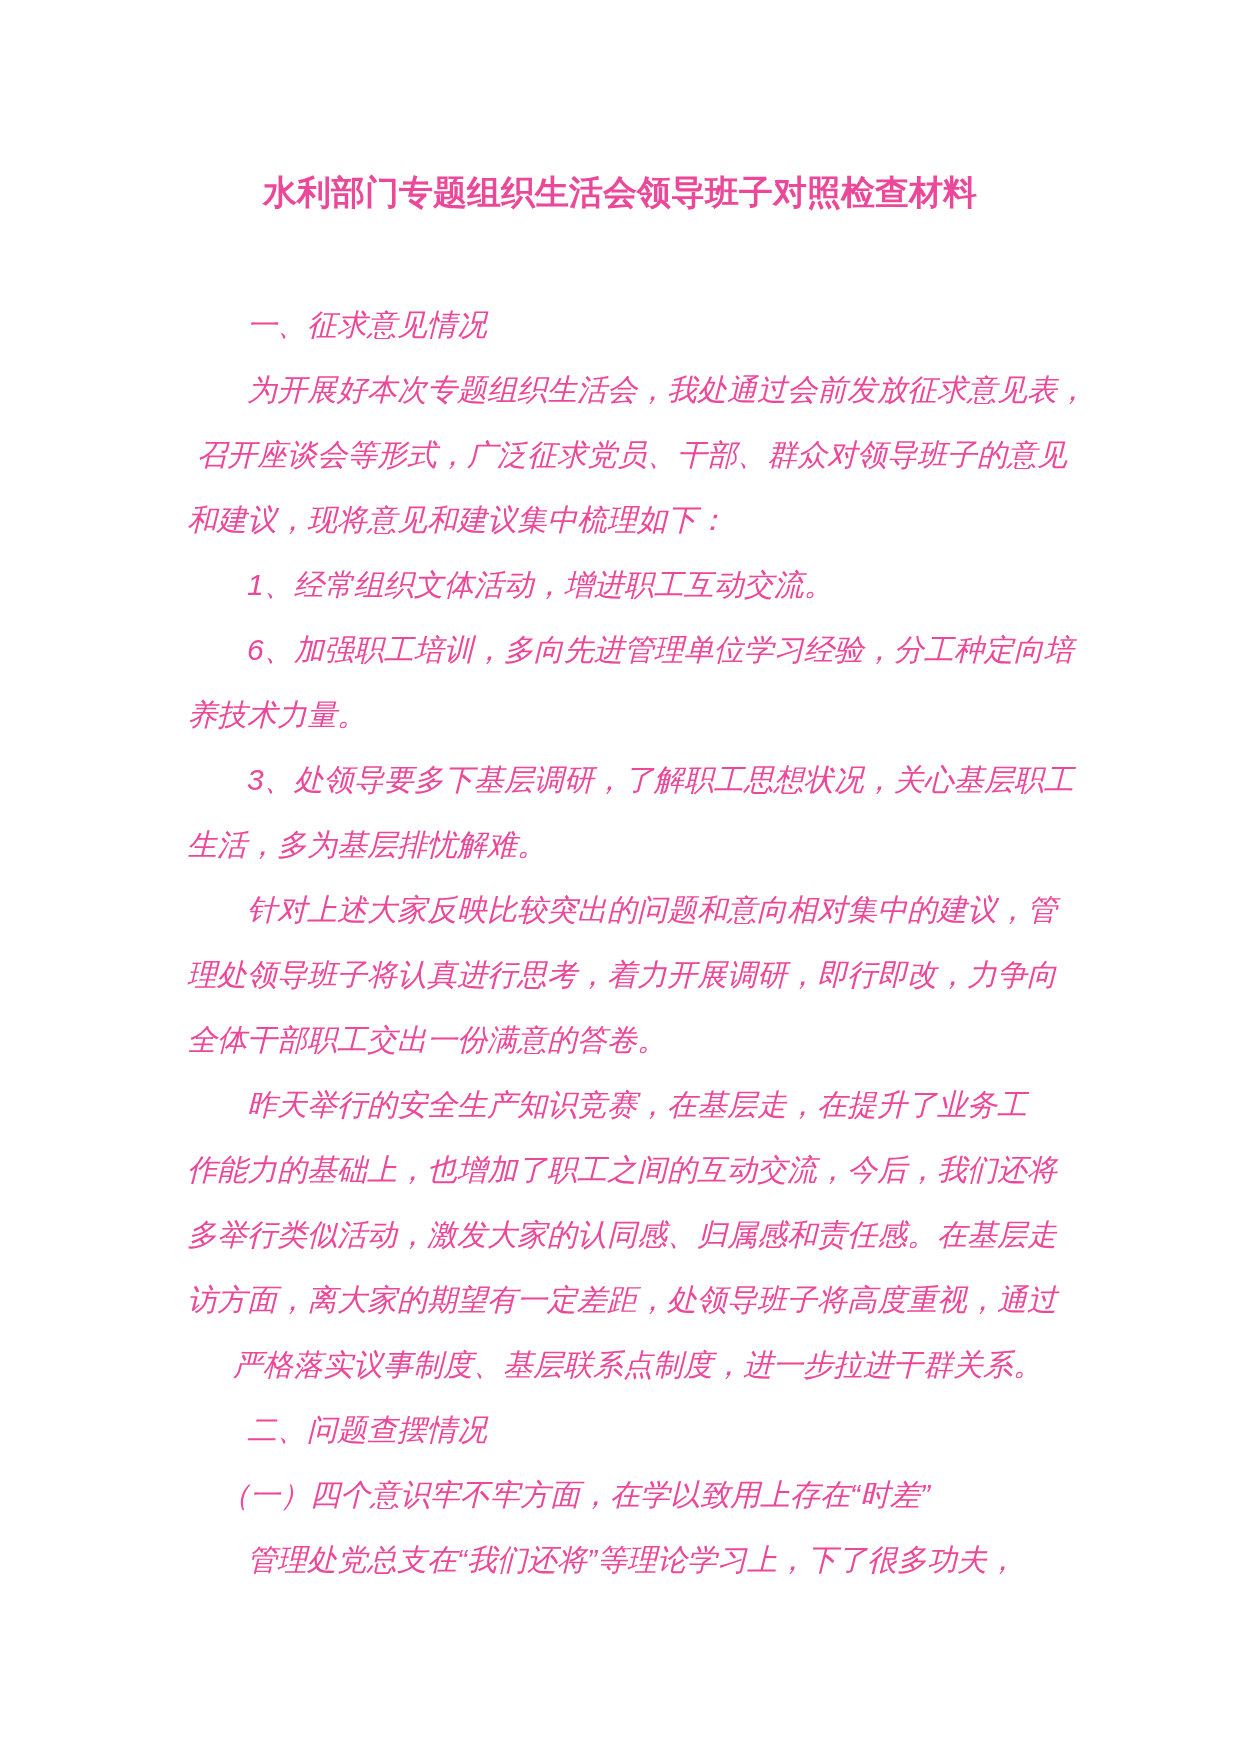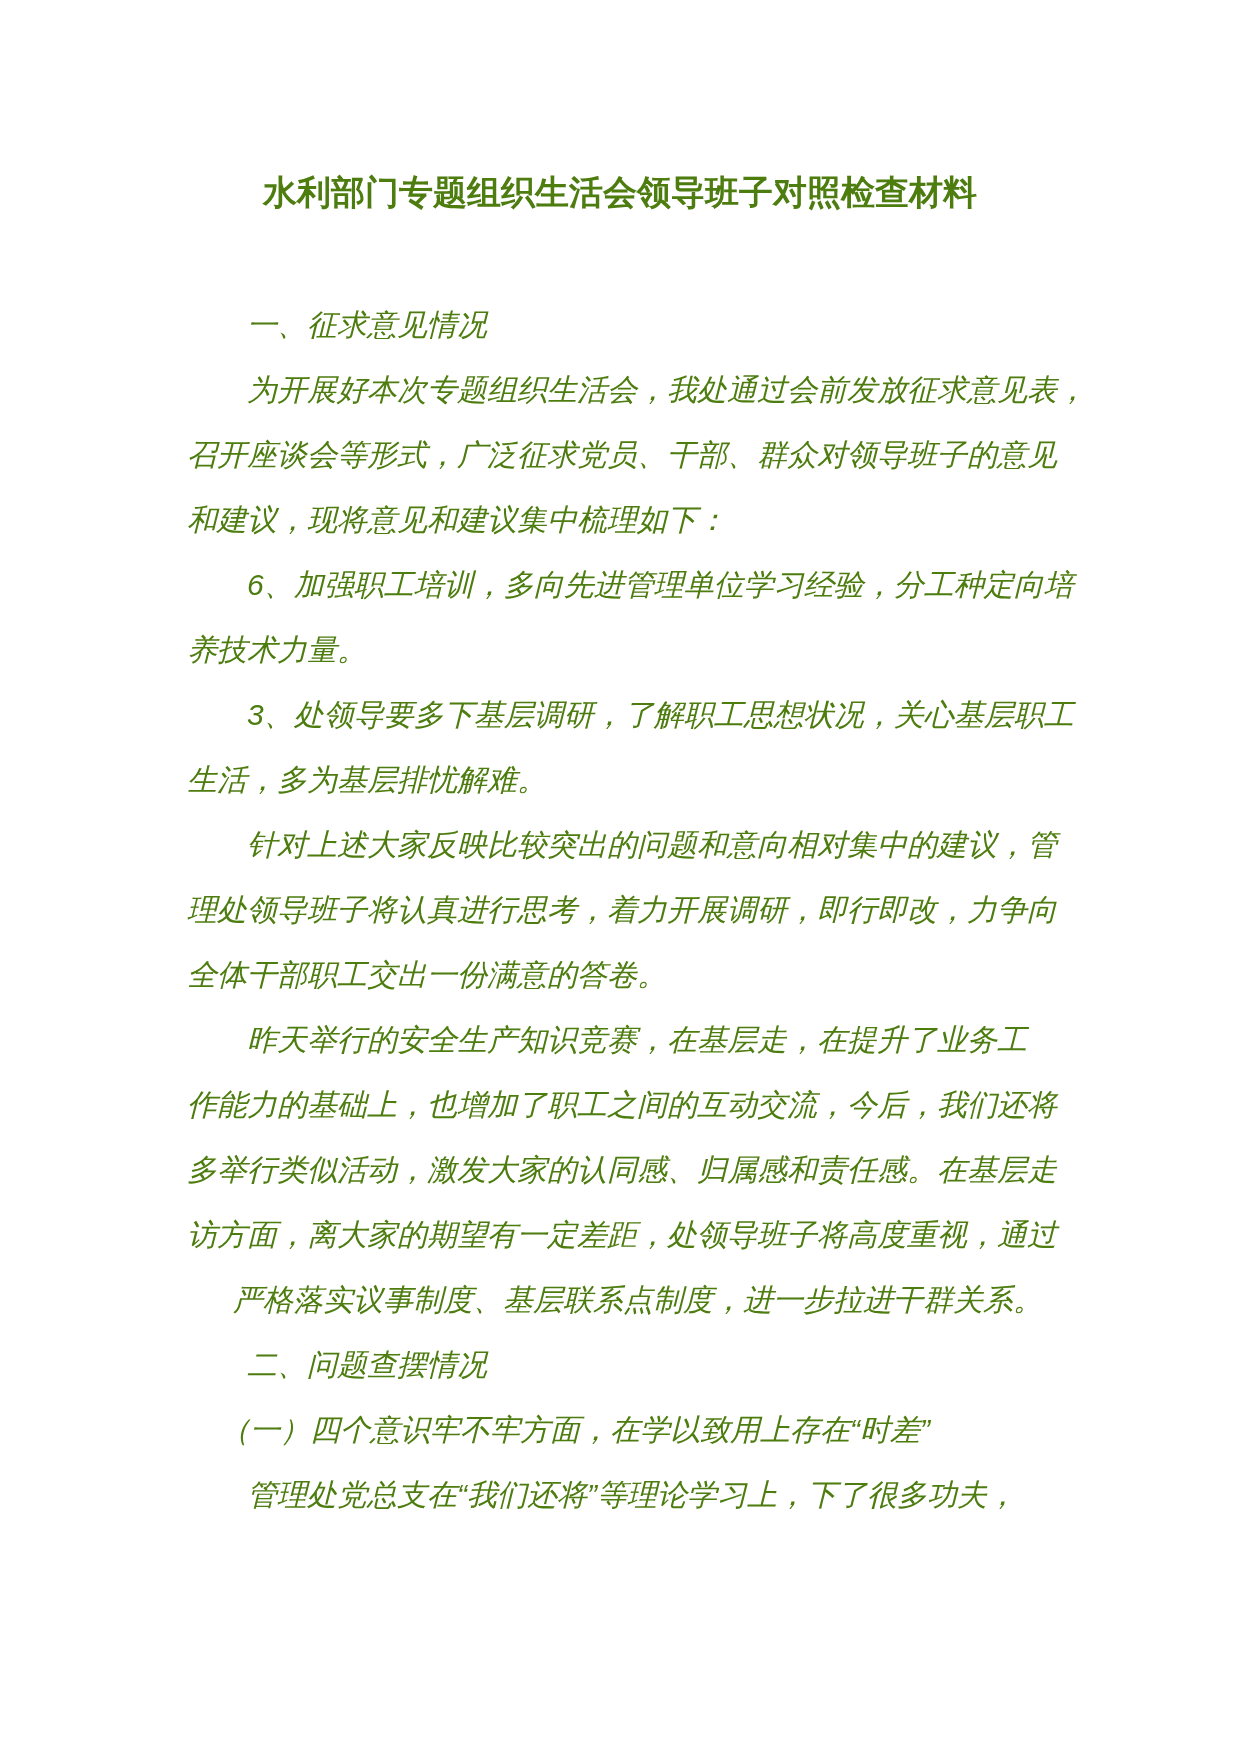--- a/index.html
+++ b/index.html
@@ -7,21 +7,21 @@
     padding: 0;
     background: #ffffff;
   }
   .page {
     position: relative;
     width: 1240px;
     height: 1754px;
     background: #ffffff;
     overflow: hidden;
     font-family: "Liberation Sans", sans-serif;
-    color: #4d7c0f;
+    color: #ec4899;
   }
   .doc-title {
     position: absolute;
     top: 170px;
     left: 0;
     width: 100%;
     margin: 0;
     text-align: center;
     font-size: 34px;
     font-weight: bold;
@@ -46,22 +46,23 @@
 </style>
 </head>
 <body>
 
 <div class="page">
   <h1 class="doc-title">水利部门专题组织生活会领导班子对照检查材料</h1>
 
   <div class="doc-content" id="doc-content">
       <div class="text-line" style="padding-left: 60px;">一、征求意见情况</div>
       <div class="text-line" style="padding-left: 60px;">为开展好本次专题组织生活会，我处通过会前发放征求意见表，</div>
-      <div class="text-line" style="padding-left: 0px;">召开座谈会等形式，广泛征求党员、干部、群众对领导班子的意见</div>
+      <div class="text-line" style="padding-left: 0px; text-align: right;">召开座谈会等形式，广泛征求党员、干部、群众对领导班子的意见</div>
       <div class="text-line" style="padding-left: 0px;">和建议，现将意见和建议集中梳理如下：</div>
+      <div class="text-line" style="padding-left: 60px;">1、经常组织文体活动，增进职工互动交流。</div>
       <div class="text-line" style="padding-left: 60px;">6、加强职工培训，多向先进管理单位学习经验，分工种定向培</div>
       <div class="text-line" style="padding-left: 0px;">养技术力量。</div>
       <div class="text-line" style="padding-left: 60px; text-align: center;">3、处领导要多下基层调研，了解职工思想状况，关心基层职工</div>
       <div class="text-line" style="padding-left: 0px;">生活，多为基层排忧解难。</div>
       <div class="text-line" style="padding-left: 60px;">针对上述大家反映比较突出的问题和意向相对集中的建议，管</div>
       <div class="text-line" style="padding-left: 0px;">理处领导班子将认真进行思考，着力开展调研，即行即改，力争向</div>
       <div class="text-line" style="padding-left: 0px;">全体干部职工交出一份满意的答卷。</div>
       <div class="text-line" style="padding-left: 60px;">昨天举行的安全生产知识竞赛，在基层走，在提升了业务工</div>
       <div class="text-line" style="padding-left: 0px;">作能力的基础上，也增加了职工之间的互动交流，今后，我们还将</div>
       <div class="text-line" style="padding-left: 0px;">多举行类似活动，激发大家的认同感、归属感和责任感。在基层走</div>

